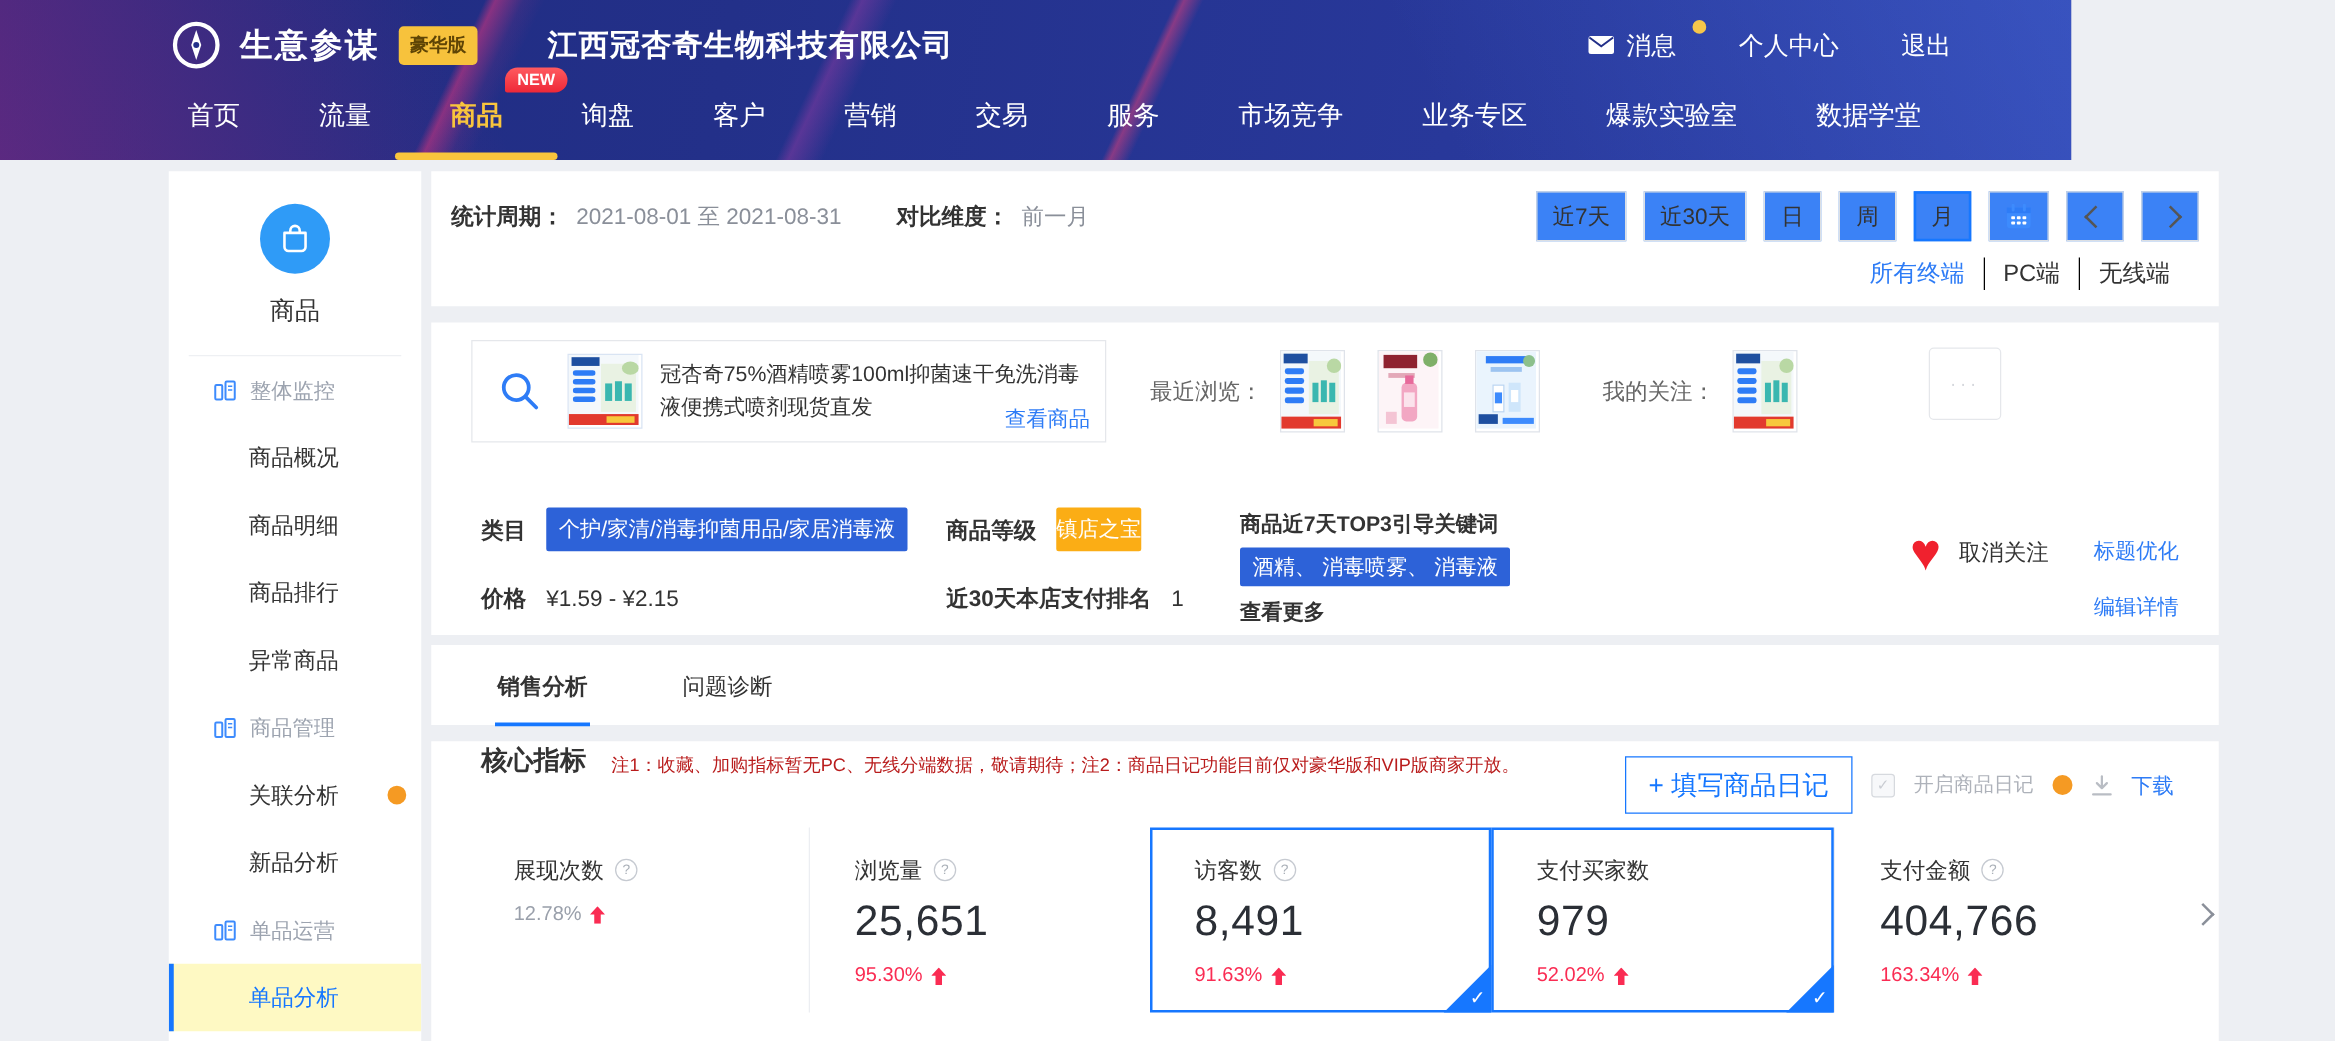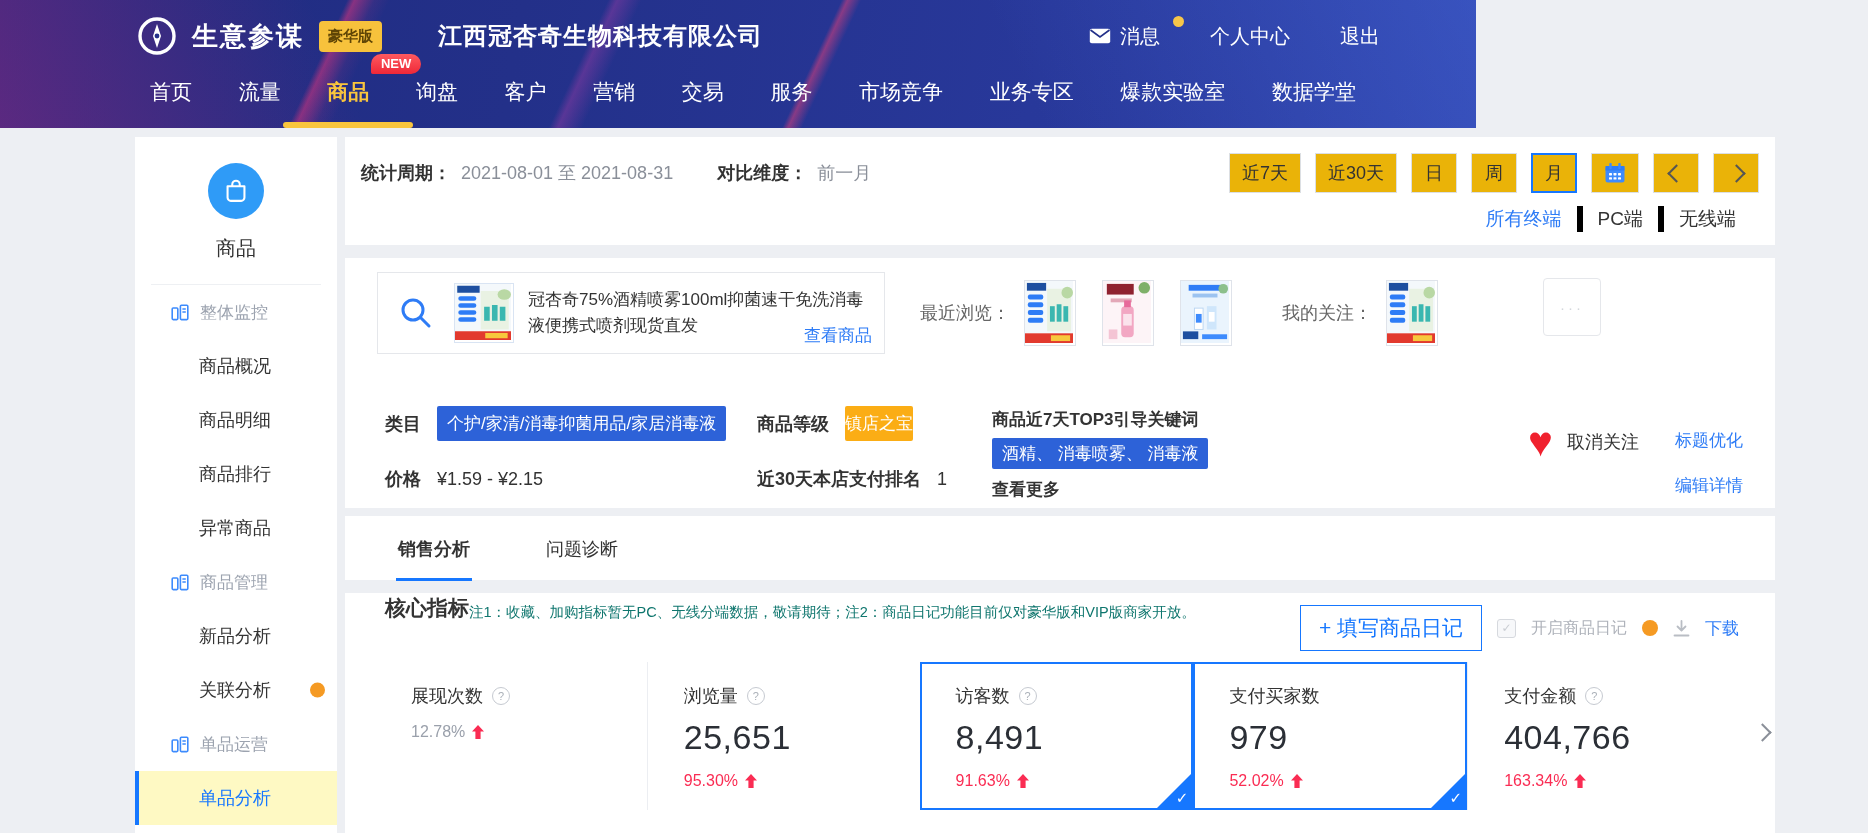--- a/index.html
+++ b/index.html
@@ -1,21 +1,21 @@
 <!DOCTYPE html>
 <html><head>
 <meta charset="utf-8">
 <style>
   html,body{margin:0;padding:0}
   body{width:1868px;height:833px;overflow:hidden;position:relative;background:#edeff3;
        font-family:"Liberation Sans","DejaVu Sans",sans-serif;color:#333}
   svg{display:block}
 
   
-  .header{position:absolute;left:0;top:0;width:1476px;height:128px;overflow:hidden;
+  .header{position:absolute;left:0;top:0;width:1657px;height:128px;overflow:hidden;
     background:linear-gradient(100deg,#1f2a7e 0%,#233089 35%,#28389a 70%,#2c3da4 100%)}
   .streaks{position:absolute;inset:0;background:
     linear-gradient(65deg, rgba(150,40,130,.50), transparent 24%),
     linear-gradient(115deg, transparent 22.6%, rgba(219,53,126,.55) 23.1%, rgba(219,53,126,.10) 24.4%, transparent 25.4%),
     linear-gradient(115deg, transparent 39.6%, rgba(175,62,170,.38) 40.2%, transparent 41.8%),
     linear-gradient(115deg, transparent 54.8%, rgba(233,64,120,.50) 55.2%, transparent 56.1%),
     linear-gradient(245deg, rgba(86,134,255,.30), transparent 32%)}
   .topbar{position:absolute;left:135px;right:96px;top:8px;height:56px;display:flex;align-items:center}
   .logo-text{margin-left:13px;font-size:26px;font-weight:bold;color:#fff;letter-spacing:2px}
   .lux-badge{margin-left:15px;background:#f7c23c;color:#5f4505;font-size:15px;font-weight:bold;
@@ -54,31 +54,31 @@
   #panel-prod{left:345px;top:258px;width:1430px;height:250px}
   #panel-tabs{left:345px;top:516px;width:1430px;height:64px}
   #panel-core{left:345px;top:593px;width:1430px;height:240px}
 
   
   .date-row{position:absolute;left:16px;top:0;height:72px;display:flex;align-items:center;font-size:18px}
   .dlabel{font-weight:bold;color:#333}
   .dvalue{color:#8a8f99;margin-left:10px}
   .dgap{width:44px}
   .range-group{position:absolute;right:16px;top:16px;display:flex;gap:14px}
-  .rbtn{min-width:46px;height:40px;padding:0 12px;border:1px solid #dcdfe3;background:#eab308;
+  .rbtn{min-width:46px;height:40px;padding:0 12px;border:1px solid #dcdfe3;background:#3b82f6;
        display:flex;align-items:center;justify-content:center;font-size:18px;color:#333;
        box-sizing:border-box;cursor:pointer}
   .rbtn.active{border:2px solid #1677ff}
   .chev{width:11px;height:11px;border-left:2px solid #555;border-bottom:2px solid #555;display:inline-block}
   .chev.left{transform:rotate(45deg)}
   .chev.right{transform:rotate(225deg)}
   .terminal-row{position:absolute;right:24px;bottom:13px;display:flex;align-items:center;font-size:19px}
   .term{padding:0 15px;color:#333;cursor:pointer}
   .term.active{color:#2e7cf6}
-  .term + .term{border-left:6px solid #000000}
+  .term + .term{border-left:1px solid #000000}
 
   
   .search-box{position:absolute;left:32px;top:14px;width:508px;height:82px;border:1px solid #e5e7eb;
        box-sizing:border-box;display:flex;align-items:center}
   .mag{margin-left:20px}
   .sthumb{width:58px;height:58px;margin-left:20px;border:1px solid #d9e4f3;flex:none;cursor:pointer}
   .stitle{margin-left:14px;width:352px;font-size:17px;line-height:26px;color:#333}
   .view-link{position:absolute;right:12px;bottom:6px;color:#2e7cf6;font-size:17px;cursor:pointer}
   .browse-row{position:absolute;left:575px;top:14px;height:82px;display:flex;align-items:center}
   .browse-label{font-size:18px;color:#666;margin-right:14px;white-space:nowrap}
@@ -104,21 +104,21 @@
 
   
   .tabs{position:absolute;left:53px;top:21px;display:flex;gap:76px}
   .tab{position:relative;font-size:18px;color:#333;cursor:pointer}
   .tab.active{font-weight:bold}
   .tab.active::after{content:"";position:absolute;left:-2px;right:-2px;bottom:-20px;height:3px;background:#1677ff}
 
   
   .core-head{position:absolute;left:40px;top:1px;display:flex;align-items:flex-end}
   .core-title{font-size:21px;font-weight:bold;color:#333}
-  .core-note{font-size:14.5px;color:#0f766e}
+  .core-note{margin-left:20px;font-size:14.5px;color:#b91c1c}
   .core-controls{position:absolute;right:36px;top:12px;display:flex;align-items:center;gap:15px}
   .diary-btn{border:1px solid #1677ff;color:#1677ff;background:#fff;font-size:21px;
        padding:8px 18px;cursor:pointer;white-space:nowrap}
   .cb{width:17px;height:17px;border:1px solid #d6d9de;background:#f7f8fa;border-radius:3px;color:#c9ccd2;
        font-size:12px;display:flex;align-items:center;justify-content:center;cursor:pointer}
   .toggle-label{color:#aeb2ba;font-size:16px}
   .odot{width:16px;height:16px;border-radius:50%;background:#f59a23}
   .dl-label{color:#2e7cf6;font-size:17px;cursor:pointer}
   .cards{position:absolute;left:30px;right:35px;top:69px;height:148px;display:flex}
   .card{flex:1;position:relative;padding:22px 0 0 36px;box-sizing:border-box;cursor:pointer}
@@ -216,25 +216,25 @@
   <div class="srow section">
     <span>
         <svg width="18" height="17" viewBox="0 0 18 17">
           <rect x="1.2" y="4" width="5.6" height="11.6" rx="1" fill="none" stroke="#3d8bfd" stroke-width="1.6"></rect>
           <rect x="9.4" y="1.2" width="7.4" height="14.4" rx="1" fill="none" stroke="#3d8bfd" stroke-width="1.6"></rect>
           <path d="M11.4 5h3.4M11.4 8h3.4" stroke="#3d8bfd" stroke-width="1.3"></path>
         </svg>
       </span>
     <span>商品管理</span>
   </div>
-  <div class="srow sub">新品分析</div>
   <div class="srow sub">
     <span>关联分析</span>
     <span class="odot-side"></span>
   </div>
+  <div class="srow sub">新品分析</div>
   <div class="srow section">
     <span>
         <svg width="18" height="17" viewBox="0 0 18 17">
           <rect x="1.2" y="4" width="5.6" height="11.6" rx="1" fill="none" stroke="#3d8bfd" stroke-width="1.6"></rect>
           <rect x="9.4" y="1.2" width="7.4" height="14.4" rx="1" fill="none" stroke="#3d8bfd" stroke-width="1.6"></rect>
           <path d="M11.4 5h3.4M11.4 8h3.4" stroke="#3d8bfd" stroke-width="1.3"></path>
         </svg>
       </span>
     <span>单品运营</span>
   </div>

